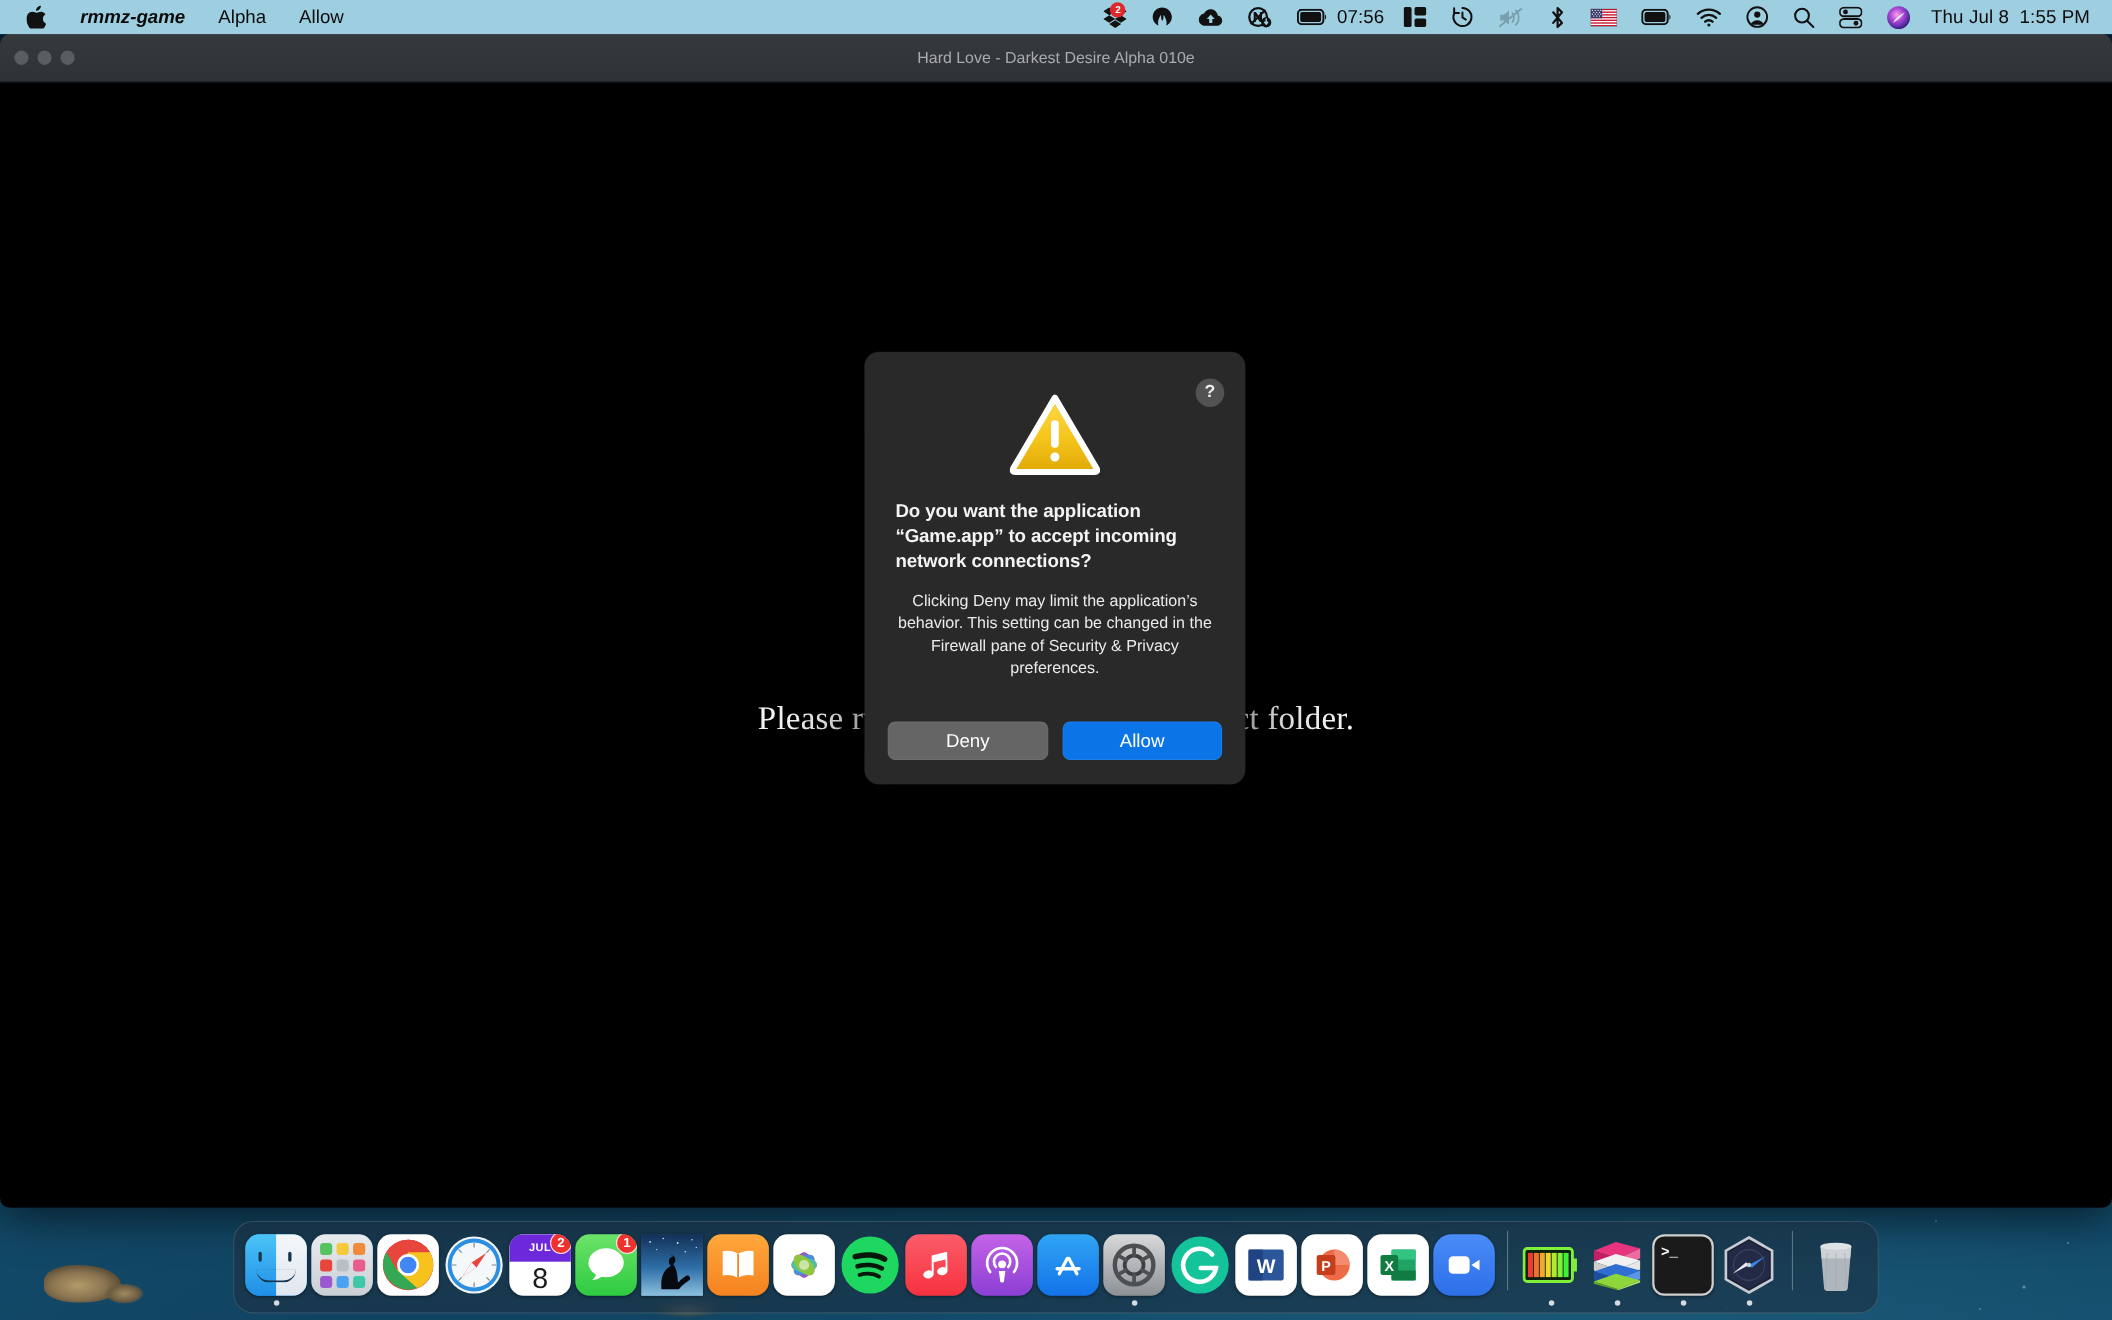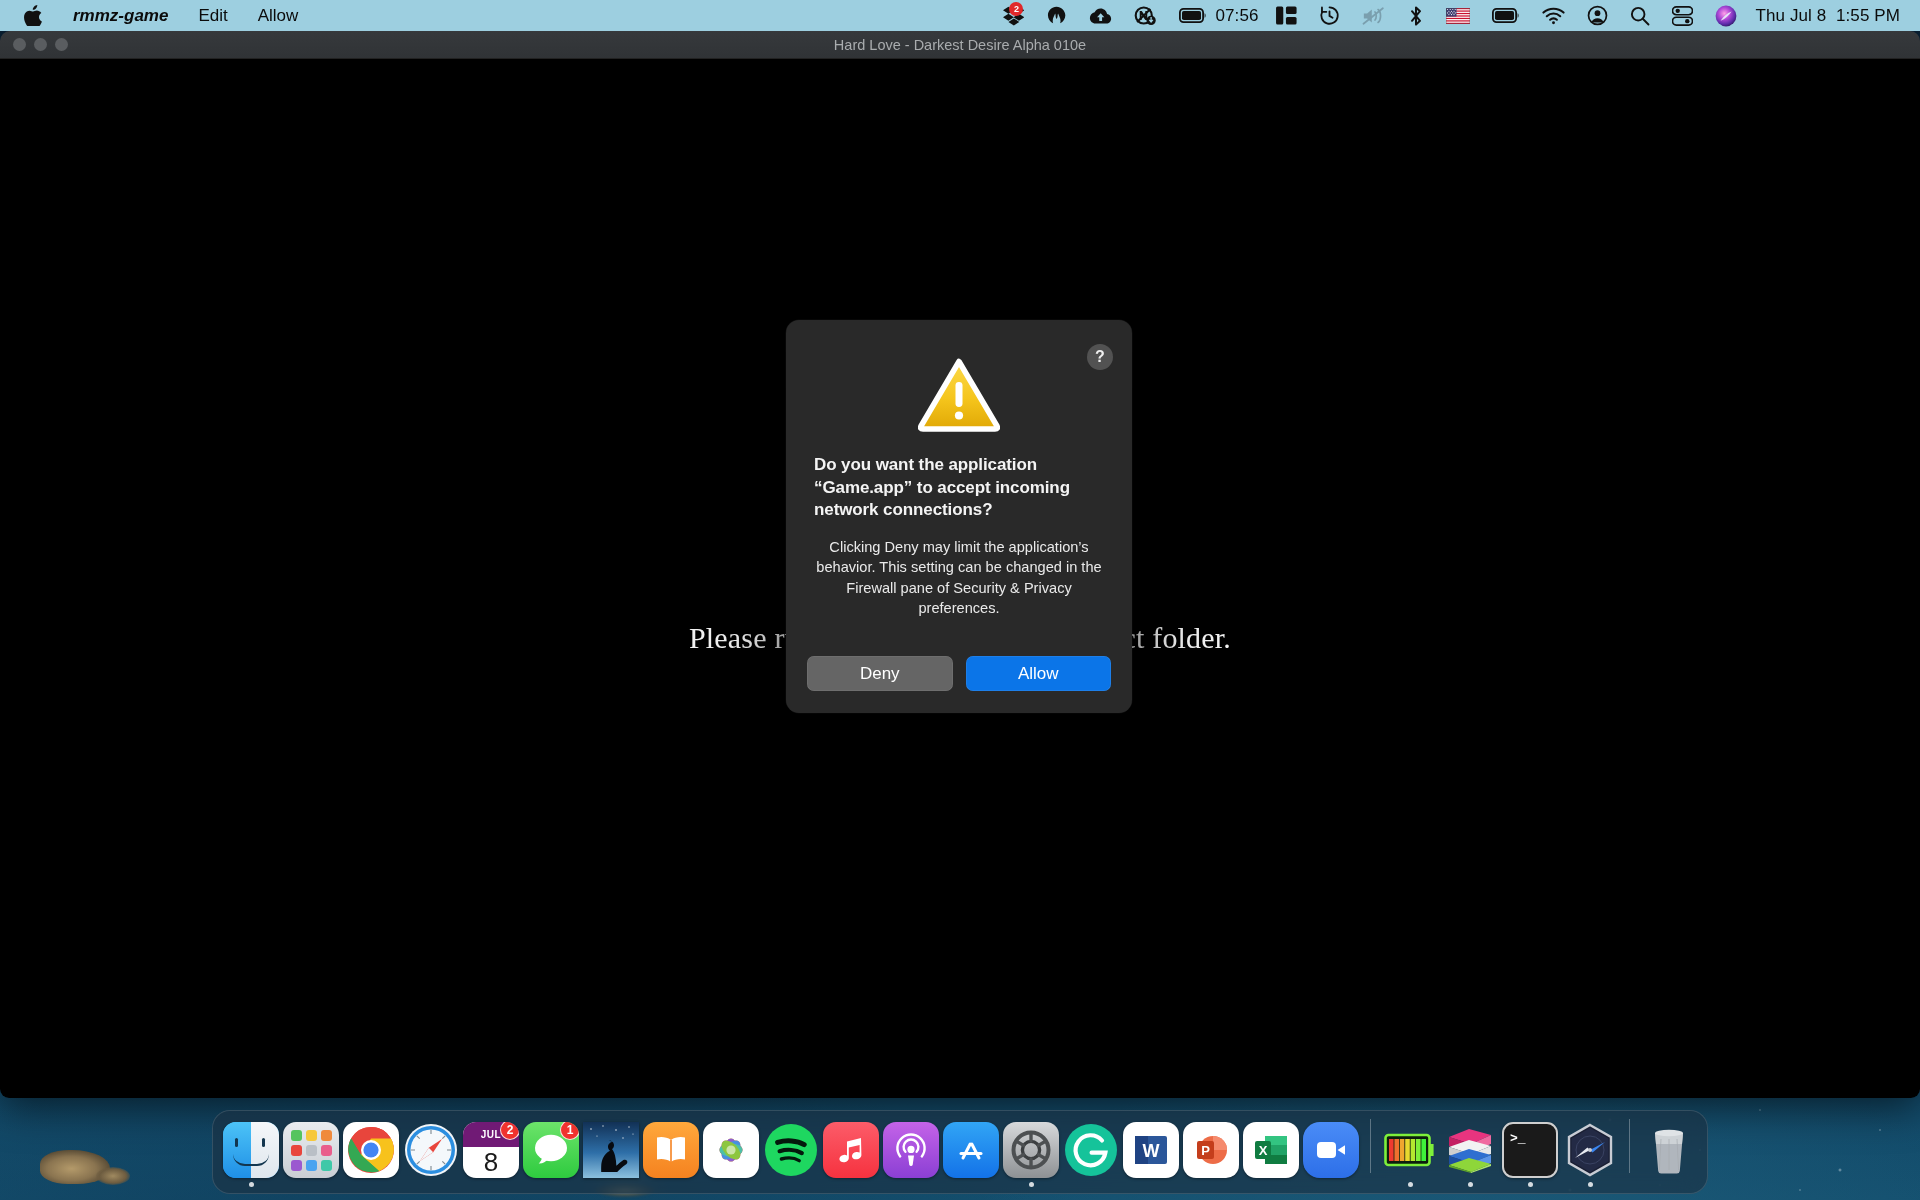--- a/index.html
+++ b/index.html
@@ -81,21 +81,21 @@
 
   
   #gamewin {
     position:absolute; left:0; top:31px; width:1920px; height:1067px;
     border-radius:10px 10px 9px 9px;
     overflow:hidden;
     box-shadow:0 8px 40px rgba(0,0,0,.6);
     z-index:10;
   }
   #titlebar {
-    height:28px; width:100%;
+    height:44px; width:100%;
     background:linear-gradient(180deg,#36393c 0%,#303336 100%);
     border-bottom:1px solid #222;
     display:flex; align-items:center;
     position:relative;
   }
   .lights { display:flex; gap:8px; padding-left:13px; }
   .light { width:13px; height:13px; border-radius:50%; background:#5a5d60; }
   #wintitle {
     position:absolute; left:0; right:0; text-align:center;
     font-size:14.5px; color:#a9acae; font-weight:400;
@@ -252,21 +252,21 @@
 
 <div id="menubar">
   <div class="left">
     <div class="mi apple">
       <svg class="ico" width="18" height="21" viewBox="0 0 18 21">
         <path fill="#111" d="M12.1 3.2c.8-1 1.3-2.3 1.2-3.2-1.1.05-2.5.75-3.3 1.7-.75.85-1.4 2.2-1.2 3.1 1.25.1 2.5-.6 3.3-1.6z"></path>
         <path fill="#111" d="M13.3 5.6c-1.8-.1-3.3 1-4.2 1-.85 0-2.2-.95-3.6-.93C3.6 5.7 1.9 6.8.95 8.5c-1.95 3.4-.5 8.4 1.4 11.15.93 1.35 2.05 2.86 3.5 2.8 1.4-.05 1.93-.9 3.6-.9s2.15.9 3.6.88c1.5-.03 2.45-1.37 3.37-2.73 1.06-1.56 1.5-3.07 1.52-3.15-.03-.02-2.92-1.12-2.95-4.45-.03-2.78 2.27-4.12 2.38-4.18-1.3-1.92-3.32-2.14-4.04-2.19z"></path>
       </svg>
     </div>
     <div class="mi appname">rmmz-game</div>
-    <div class="mi">Edit</div>
+    <div class="mi">Alpha</div>
     <div class="mi">Allow</div>
   </div>
 
   <div class="right">
 
     <div class="si">
       <svg class="ico" width="21" height="21" viewBox="0 0 24 24">
         <path fill="#111" d="M6.2 2 0 6l6.2 4L12.4 6 6.2 2zM18.2 2 12 6l6.2 4L24.4 6 18.2 2zM0 14l6.2 4 6.2-4-6.2-4L0 14zM18.2 10 12 14l6.2 4 6.2-4-6.2-4zM6.2 19.3l6.2 4 6.2-4-6.2-4-6.2 4z"></path>
       </svg>
       <span class="badge-dot">2</span>
@@ -492,21 +492,21 @@
         </g>
         <path d="M38 16 L24.8 24.8 L16 38 L29.2 29.2Z" fill="#e8453c"></path>
         <path d="M16 38 L29.2 29.2 L24.8 24.8Z" fill="#f4f8fb"></path>
       </svg>
     </div>
     <div class="dock-dot off"></div>
   </div>
 
   <div class="dock-item">
     <div class="dock-icon" style="background:#fff;flex-direction:column;">
-      <div style="width:100%;height:27px;background:#701a75;color:#fff;font-size:10px;font-weight:700;display:flex;align-items:center;justify-content:center;letter-spacing:.5px;">JUL</div>
+      <div style="width:100%;height:27px;background:#6d28d9;color:#fff;font-size:10px;font-weight:700;display:flex;align-items:center;justify-content:center;letter-spacing:.5px;">JUL</div>
       <div style="flex:1;width:100%;display:flex;align-items:center;justify-content:center;color:#1a1a1a;font-size:26px;font-weight:300;">8</div>
       <div class="dbadge">2</div>
     </div>
     <div class="dock-dot off"></div>
   </div>
 
   <div class="dock-item">
     <div class="dock-icon" style="background:linear-gradient(180deg,#6ce36a,#2ecb3f);">
       <svg width="36" height="34" viewBox="0 0 36 34">
         <ellipse cx="18" cy="15" rx="16" ry="13.2" fill="#fff"></ellipse>

